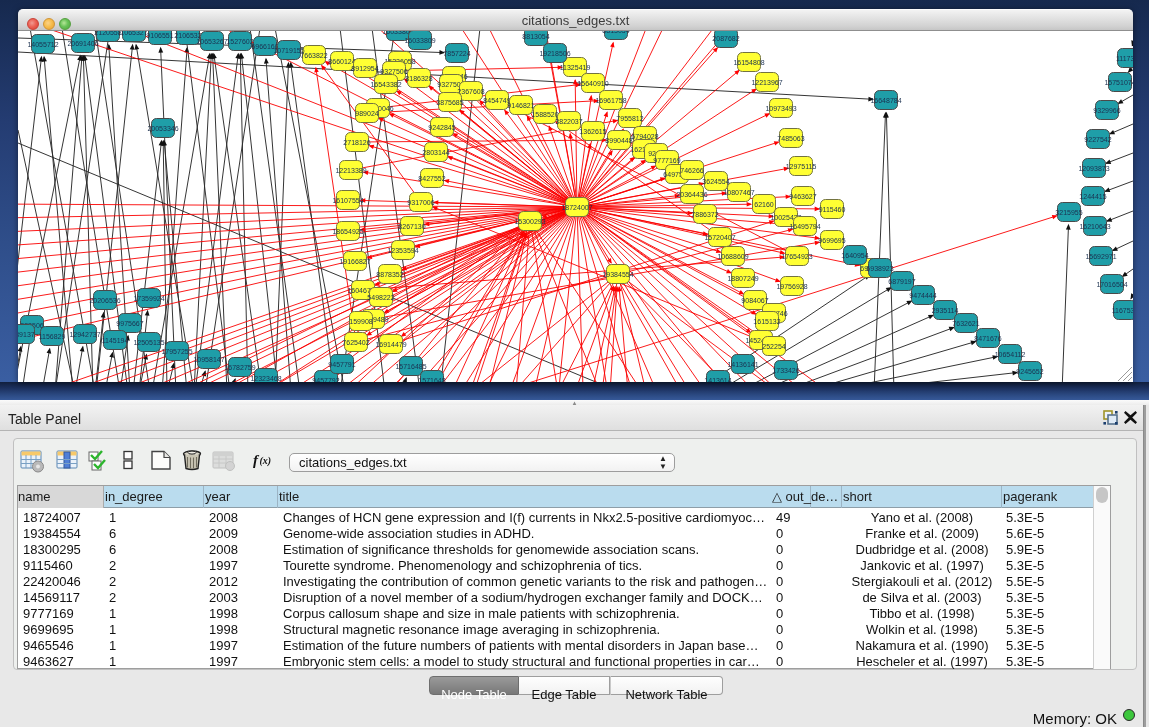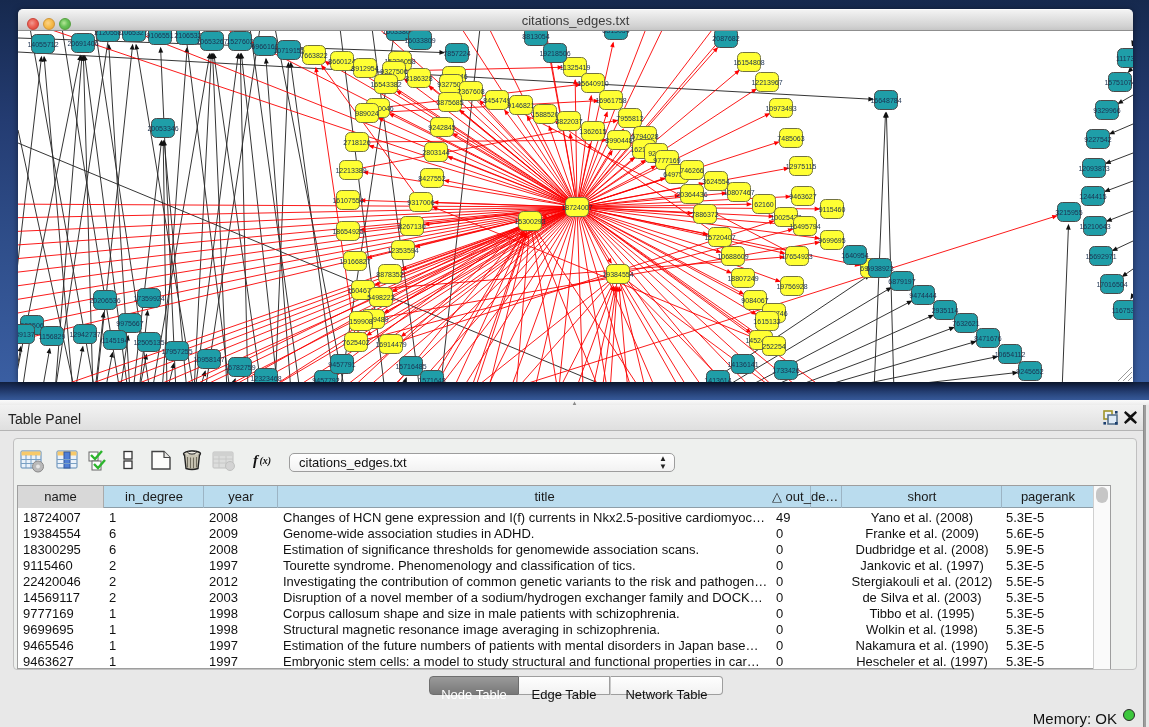--- a/index.html
+++ b/index.html
@@ -15,21 +15,21 @@
 text.nl{font-size:7px;fill:#1b3150;text-anchor:middle;font-family:"Liberation Sans",sans-serif}
 #panel{position:absolute;left:0;top:405px;width:1149px;height:322px;background:#e8e8e8}
 #phead{position:absolute;left:0;top:0;width:1149px;height:26px;background:linear-gradient(#f2f2f2,#dfdfdf);border-bottom:1px solid #b4b4b4}
 #phead .t{position:absolute;left:8px;top:6px;font-size:14px;color:#222}
 #gbox{position:absolute;left:13px;top:33px;width:1124px;height:232px;background:#eef0ee;border:1px solid #c0c0c0;border-radius:4px}
 #toolbar{position:absolute;left:4px;top:11px;height:24px}
 #combo{position:absolute;left:271px;top:3px;width:386px;height:19px;background:linear-gradient(#ffffff,#f2f2f2);border:1px solid #9d9d9d;border-radius:5px;font-size:13px;color:#111;padding:1px 0 0 9px}
 #combo .arr{position:absolute;right:7px;top:1px;font-size:8px;color:#222;line-height:8px;text-align:center}
 #tbl{position:absolute;left:3px;top:46px;width:1094px;height:184px;background:#fff;border:1px solid #9e9e9e}
 #thead{position:absolute;left:0;top:0;width:1075px;height:22px;background:#badcee;border-bottom:1px solid #8e9ea8}
-.th{position:absolute;top:0;height:22px;border-right:1px solid #9cb4c4;font-size:13px;color:#1a1a1a;text-align:center;padding-top:3px;white-space:nowrap;overflow:hidden}
+.th{position:absolute;top:0;height:22px;border-right:1px solid #9cb4c4;font-size:13px;color:#1a1a1a;text-align:left;padding-top:3px;white-space:nowrap;overflow:hidden}
 #tbody{position:absolute;left:0;top:23px;width:1075px;height:161px;font-size:13px;color:#111}
 .tr{position:absolute;left:0;width:1075px;height:16px}
 .c{position:absolute;top:1px;white-space:nowrap;overflow:hidden}
 .c1{left:5px;width:80px}.c2{left:91px;width:94px}.c3{left:191px;width:68px}
 .c4{left:265px;width:487px}.c5{left:758px;width:65px}.c6{left:824px;width:160px;text-align:center}
 .c7{left:988px;width:86px}
 #vsb{position:absolute;right:0;top:0;width:17px;height:183px;background:#fafafa;border-left:1px solid #d0d0d0}
 #vsb .thumb{position:absolute;left:2px;top:1px;width:12px;height:16px;background:#c6c6c6;border-radius:6px}
 #tabs{position:absolute;left:415px;top:237px;height:19px;font-size:13px}
 .tab{position:absolute;top:0;height:19px;text-align:center;padding-top:10px;border:1px solid #9e9e9e}
@@ -969,21 +969,21 @@
             <div class="c c3">2008</div>
             <div class="c c4">Estimation of significance thresholds for genomewide association scans.</div>
             <div class="c c5">0</div>
             <div class="c c6">Dudbridge et al. (2008)</div>
             <div class="c c7">5.9E-5</div>
           </div>
           <div class="tr" style="top:48px">
             <div class="c c1">9115460</div>
             <div class="c c2">2</div>
             <div class="c c3">1997</div>
-            <div class="c c4">Tourette syndrome. Phenomenology and classification of tics.</div>
+            <div class="c c4">Tourette syndrome. Phenomenology and schizophrenia of tics.</div>
             <div class="c c5">0</div>
             <div class="c c6">Jankovic et al. (1997)</div>
             <div class="c c7">5.3E-5</div>
           </div>
           <div class="tr" style="top:64px">
             <div class="c c1">22420046</div>
             <div class="c c2">2</div>
             <div class="c c3">2012</div>
             <div class="c c4">Investigating the contribution of common genetic variants to the risk and pathogen…</div>
             <div class="c c5">0</div>
@@ -998,21 +998,21 @@
             <div class="c c5">0</div>
             <div class="c c6">de Silva et al. (2003)</div>
             <div class="c c7">5.3E-5</div>
           </div>
           <div class="tr" style="top:96px">
             <div class="c c1">9777169</div>
             <div class="c c2">1</div>
             <div class="c c3">1998</div>
             <div class="c c4">Corpus callosum shape and size in male patients with schizophrenia.</div>
             <div class="c c5">0</div>
-            <div class="c c6">Tibbo et al. (1995)</div>
+            <div class="c c6">Tibbo et al. (1998)</div>
             <div class="c c7">5.3E-5</div>
           </div>
           <div class="tr" style="top:112px">
             <div class="c c1">9699695</div>
             <div class="c c2">1</div>
             <div class="c c3">1998</div>
             <div class="c c4">Structural magnetic resonance image averaging in schizophrenia.</div>
             <div class="c c5">0</div>
             <div class="c c6">Wolkin et al. (1998)</div>
             <div class="c c7">5.3E-5</div>

